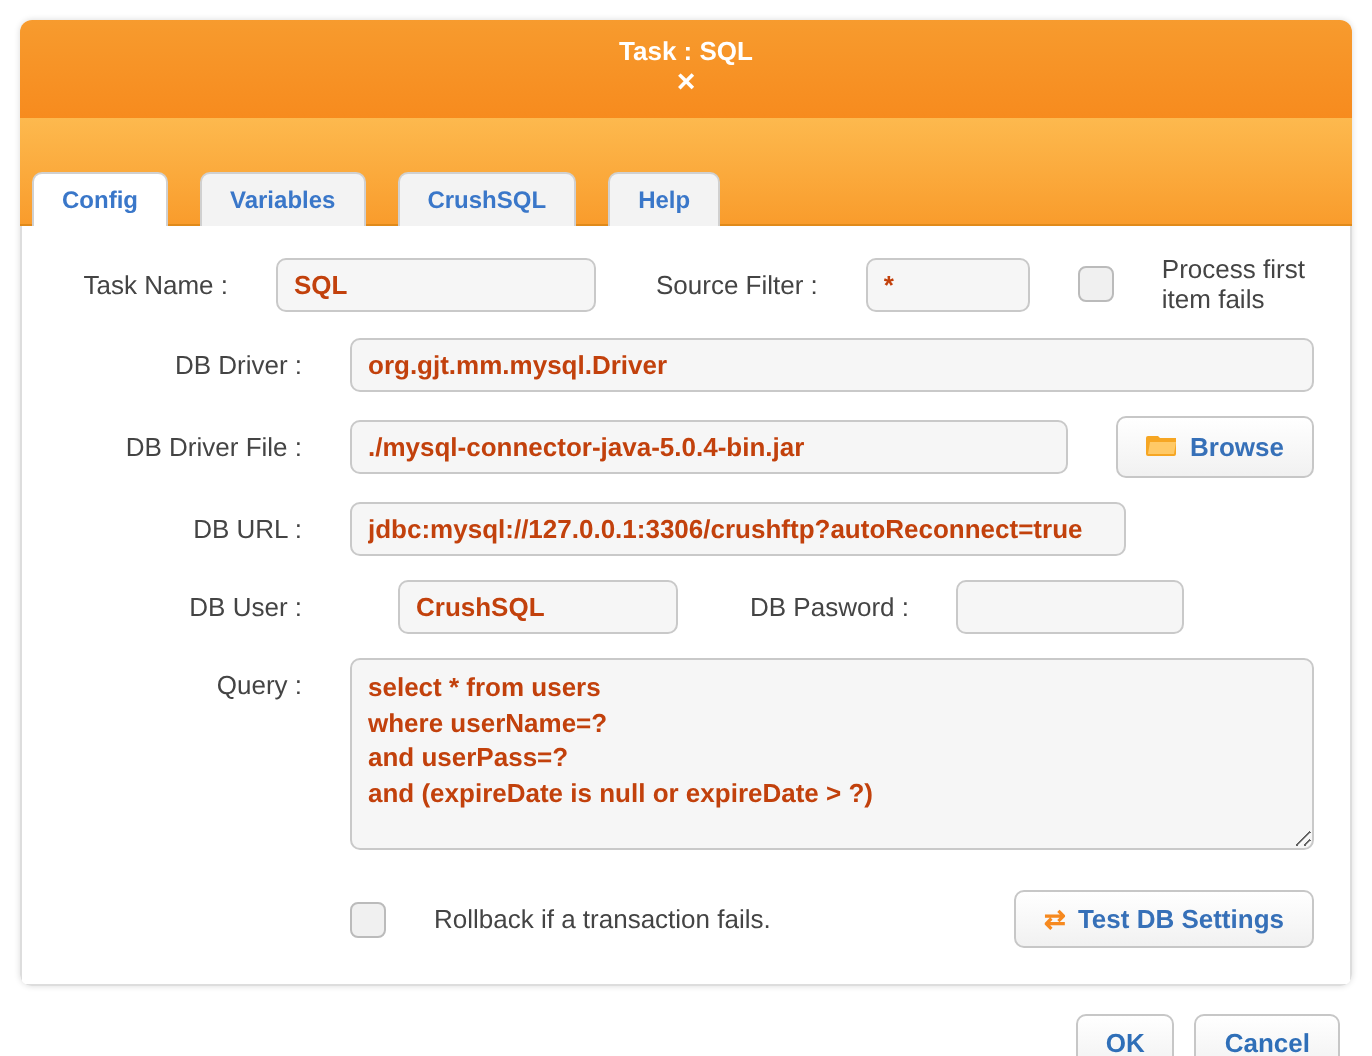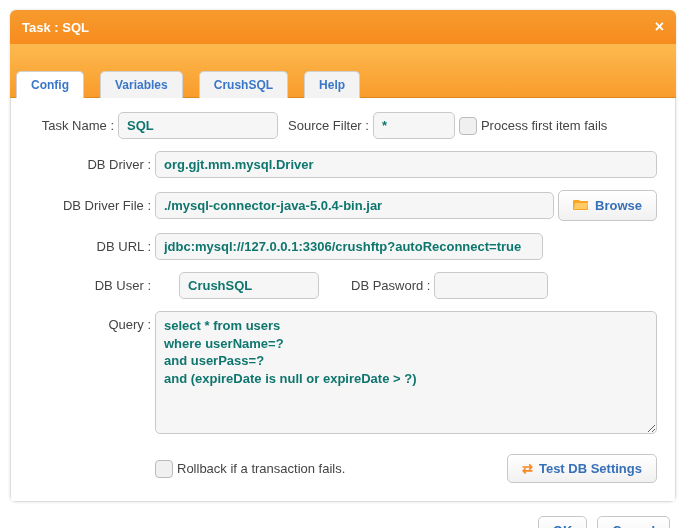--- a/index.html
+++ b/index.html
@@ -16,20 +16,21 @@
       box-shadow: 0 0 3px rgba(0,0,0,0.15);
     }
     .titlebar {
       background: linear-gradient(#f79b2e, #f78b1e);
       color: #fff;
       font-weight: bold;
       padding: 8px 12px;
       display: flex;
       justify-content: space-between;
       align-items: center;
+      flex-direction: column;
     }
     .titlebar .close-icon {
       font-size: 16px;
       font-weight: bold;
       cursor: pointer;
     }
     .tabbar-wrap {
       background: linear-gradient(#fdb94e, #f99c2c);
       padding: 6px 6px 0 6px;
       border-bottom: 1px solid #e08a1a;
@@ -59,37 +60,37 @@
     .content {
       background: #fff;
       padding: 14px 18px 18px;
       border: 1px solid #ddd;
       border-top: none;
     }
     .row {
       display: flex;
       align-items: center;
       margin-bottom: 12px;
-      gap: 4px;
+      gap: 24px;
     }
     .row>label {
       text-align: right;
       color: #444;
       font-size: 13px;
       flex-shrink: 0;
     }
     .label-w1 { width: 85px; }
     .label-w2 { width: 122px; }
     .label-q { width: 122px; align-self: flex-start; padding-top: 6px;}
     input[type=text], textarea {
       border: 1px solid #c9c9c9;
       border-radius: 5px;
       padding: 5px 8px;
       font-size: 13px;
-      color: #0f766e;
+      color: #c2410c;
       font-weight: bold;
       background: #f6f6f6;
       font-family: inherit;
     }
     textarea {
       resize: both;
       line-height: 1.35;
       font-weight: bold;
     }
     .checkbox {
@@ -173,27 +174,27 @@
     </div>
 
     <div class="row">
       <label class="label-w2">DB URL :</label>
       <input type="text" style="width: 388px;" value="jdbc:mysql://127.0.0.1:3306/crushftp?autoReconnect=true">
     </div>
 
     <div class="row">
       <label class="label-w2">DB User :</label>
       <input type="text" style="width: 140px; margin-left: 24px;" value="CrushSQL">
-      <label class="sublabel" style="margin-left:28px">DB Pasword :</label>
+      <label class="sublabel" style="margin-left:12px">DB Pasword :</label>
       <input type="text" style="width: 114px;" value="">
     </div>
 
     <div class="row">
       <label class="label-q">Query :</label>
-      <textarea style="flex: 1 1 0%; height: 123px;">select * from users
+      <textarea style="flex: 1 1 0%; height: 96px;">select * from users
 where userName=?
 and userPass=?
 and (expireDate is null or expireDate &gt; ?)</textarea>
     </div>
 
     <div class="row" style="margin-top:20px; margin-bottom:0;">
       <span style="width:122px"></span>
       <span class="checkbox"></span>
       <span class="sublabel">Rollback if a transaction fails.</span>
       <span style="flex:1"></span>

